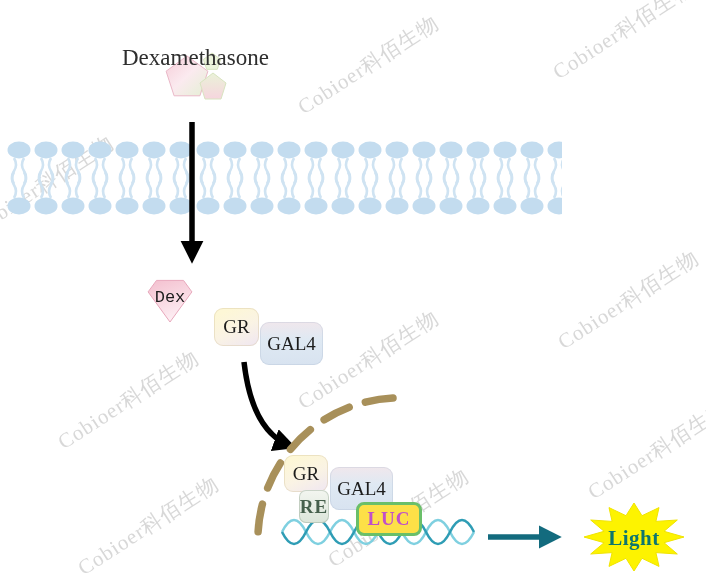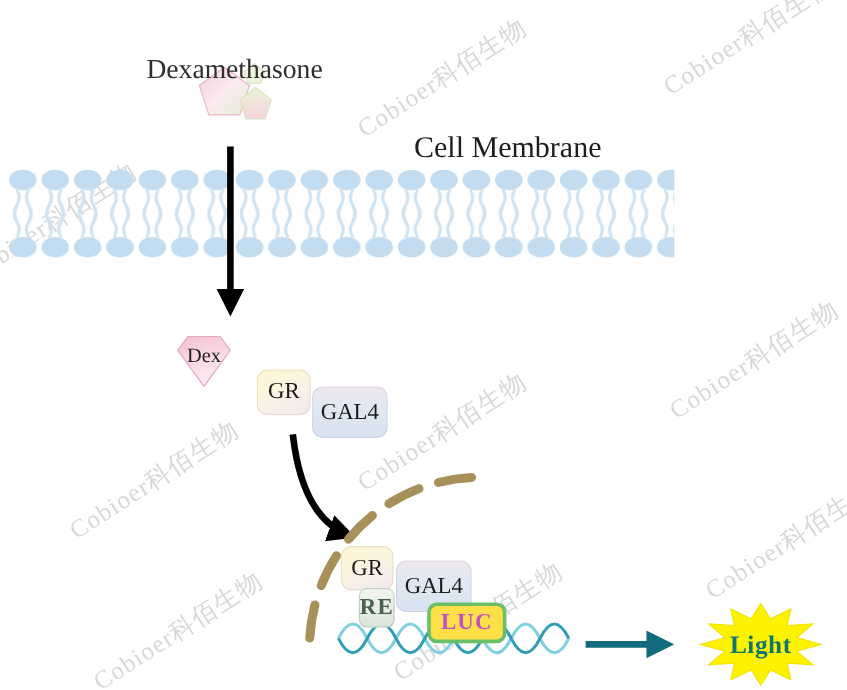--- a/index.html
+++ b/index.html
@@ -21,21 +21,21 @@
   }
   .box-gr{background:linear-gradient(155deg,#fdf7d6 15%,#faf3e4 55%,#efe6f2 100%);
           box-shadow:inset 0 0 0 1px rgba(205,190,150,.35);}
   .box-gal4{background:linear-gradient(180deg,#f0e7ec 0%,#dfe9f3 40%,#d8e3f0 100%);
           box-shadow:inset 0 0 0 1px rgba(160,175,200,.25);margin-top:17px;}
   .box-re{background:linear-gradient(180deg,#f3f6f0 0%,#dbe5d9 100%);
           color:#46604c;font-weight:bold;letter-spacing:1px;
           box-shadow:inset 0 0 0 1px rgba(140,160,140,.4);border-radius:7px;}
   .box-luc{background:#fde047;border:3px solid #6abf69;color:#c050c8;font-weight:bold;
           letter-spacing:1px;border-radius:8px;}
-  .dex-lbl{position:absolute;z-index:2;font-size:17px;color:#1c1c1c;transform:translate(-50%,-50%);}
+  .dex-lbl{position:absolute;z-index:2;font-size:17px;color:#1c1c1c;transform:translate(-50%,-50%);font-family:Liberation Mono, monospace;}
   .light-lbl{position:absolute;z-index:2;font-size:21px;font-weight:bold;color:#0f766e;
           transform:translate(-50%,-50%);letter-spacing:.5px;}
 </style>
 </head>
 <body>
 
 <div class="stage">
 
   <span class="wm" style="left:300px;top:95px">Cobioer科佰生物</span>
   <span class="wm" style="left:555px;top:60px">Cobioer科佰生物</span>
@@ -100,21 +100,20 @@
       <path d="M282,532 q12,-24 24,0 t24,0 t24,0 t24,0 t24,0 t24,0 t24,0 t24,0" fill="none" stroke="#7fd0e0" stroke-width="2.6"></path>
       <path d="M282,532 q12,24 24,0 t24,0 t24,0 t24,0 t24,0 t24,0 t24,0 t24,0" fill="none" stroke="#2f9db5" stroke-width="2.6"></path>
     </g>
 
     <path d="M488,537 L556,537" stroke="#136b7e" stroke-width="5.5" fill="none" marker-end="url(#ah-teal)"></path>
 
     <polygon points="684,537 664,542.7 677.3,554 655.9,552.6 659,566.4 642,558.3 634,571 626,558.3 609,566.4 612.1,552.6 590.7,554 604.1,542.7 584,537 604.1,531.3 590.7,520 612.1,521.4 609,507.6 626,515.7 634,503 642,515.7 659,507.6 655.9,521.4 677.3,520 664,531.3" fill="#fdf300" stroke="#f0e400" stroke-width="1"></polygon>
   </svg>
 
   <div class="lbl lbl-title" style="left:122px;top:12px">Dexamethasone</div>
-  <div class="lbl" style="left:345px;top:110px">Cell Membrane</div>
 
   <div class="dex-lbl" style="left:170px;top:297px">Dex</div>
 
   <div class="box box-gr" style="left:214px;top:308px;width:45px;height:38px">
     <span>GR</span>
   </div>
   <div class="box box-gal4" style="left:260px;top:305px;width:63px;height:43px">
     <span>GAL4</span>
   </div>
 

